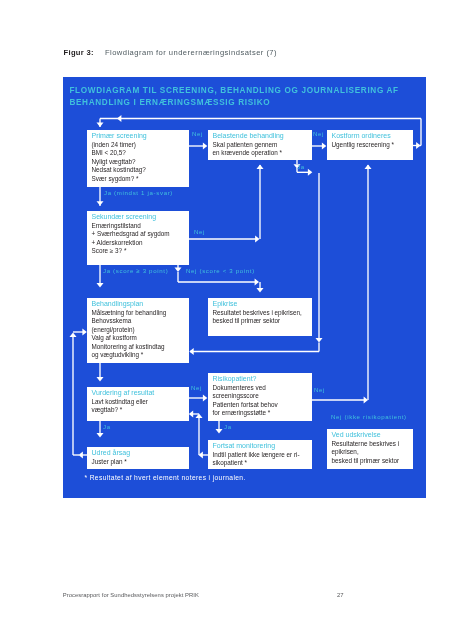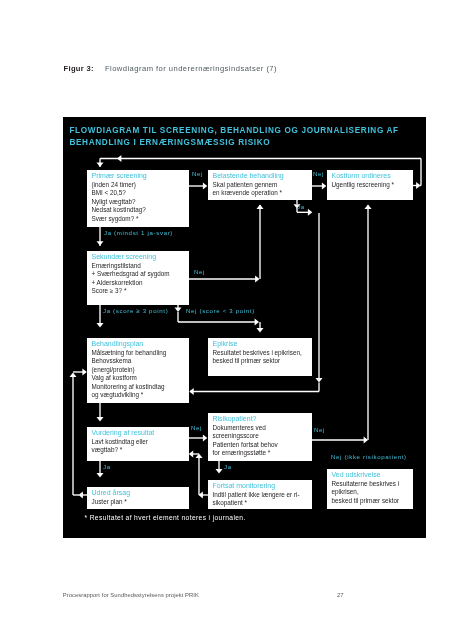--- a/index.html
+++ b/index.html
@@ -3,28 +3,28 @@
 <meta charset="utf-8">
 <title>Figur 3</title>
 <style>
   html,body{margin:0;padding:0;background:#ffffff;}
   body{width:452px;height:640px;overflow:hidden;
        font-family:"Liberation Sans",sans-serif;
        -webkit-font-smoothing:antialiased;}
   #page{position:relative;width:452px;height:640px;background:#ffffff;}
 
   
-  #caption{position:absolute;left:63.5px;top:64px;white-space:nowrap;
+  #caption{position:absolute;left:63.5px;top:48px;white-space:nowrap;
            font-size:7.6px;color:#4f5b60;}
   #caption .fig-label{font-weight:bold;letter-spacing:0.32px;color:#231f20;}
   #caption .fig-text{margin-left:11px;letter-spacing:0.46px;}
 
   
   #panel{position:absolute;left:63px;top:77px;width:363px;height:421px;
-         background:#000000;overflow:hidden;margin-top:40px;}
+         background:#1d4ed8;overflow:hidden;}
 
   
   .dtitle{position:absolute;left:6.4px;color:#40c1dc;font-size:8.2px;
           font-weight:bold;letter-spacing:0.66px;white-space:nowrap;line-height:12.4px;}
   #dtitle1{top:7.6px;}
   #dtitle2{top:20px;}
 
   
   #arrows{position:absolute;left:0;top:0;}
 

